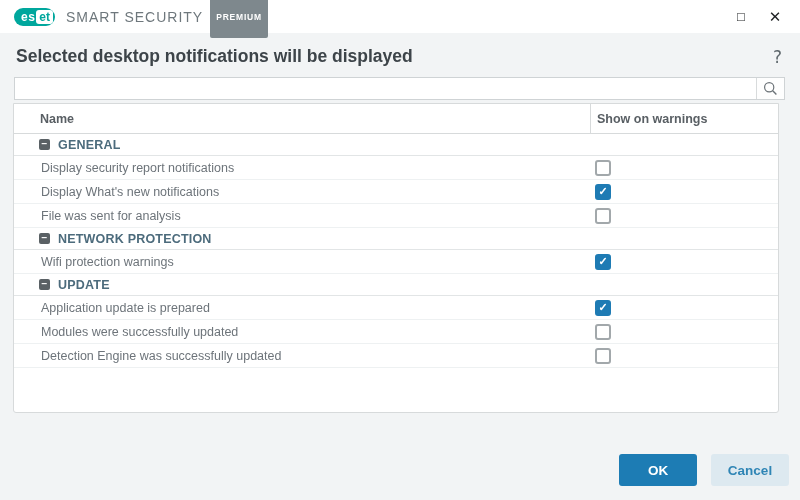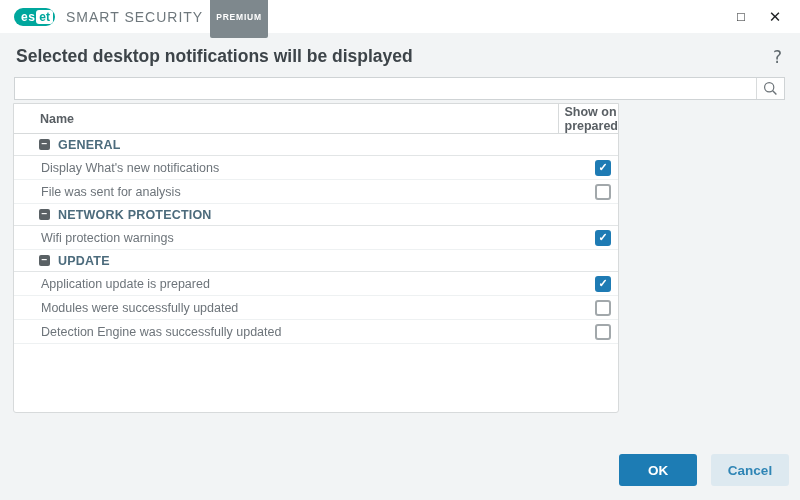--- a/index.html
+++ b/index.html
@@ -22,21 +22,21 @@
   .winbtn.close { font-size:15px; }
   
   .heading-row { display:flex; align-items:center; padding:13px 18px 9px 16px; }
   .page-title { font-size:17.5px; font-weight:bold; color:#3d4449; flex:1; margin:0; }
   .help { color:#5f686d; font-size:17px; font-family:"DejaVu Sans", sans-serif; }
   
   .search { margin:1px 15px 0 14px; height:23px; background:#fff; border:1px solid #cfd3d5; display:flex; align-items:stretch; }
   .search input { flex:1; border:none; outline:none; padding:0 8px; font-size:12.5px; font-family:inherit; background:transparent; }
   .search-btn { width:28px; border-left:1px solid #d8dbdc; display:flex; align-items:center; justify-content:center; background:#fefefe; }
   
-  .table { margin:3px 0 0 13px; width:606px; height:310px; background:#fff; border:1px solid #d7dadb; border-radius:0 0 3px 3px; }
+  .table { margin:3px 0 0 13px; width:766px; height:310px; background:#fff; border:1px solid #d7dadb; border-radius:0 0 3px 3px; }
   .thead { display:flex; height:30px; align-items:stretch; border-bottom:1px solid #d7dadb; font-weight:bold; color:#595f64; font-size:12.5px; }
   .th-name { width:576px; padding-left:26px; display:flex; align-items:center; }
   .th-show { flex:1; border-left:1px solid #d7dadb; padding-left:6px; display:flex; align-items:center; }
   .group-row { height:22px; display:flex; align-items:center; padding-left:25px; border-bottom:1px solid #e2e5e6; }
   .collapse-box { width:11px; height:11px; background:#5a6165; color:#fff; border-radius:2px; font-size:10px; line-height:10px; text-align:center; font-weight:bold; margin-right:8px; }
   .group-label { color:#4c6b7c; font-weight:bold; font-size:12.5px; letter-spacing:.2px; }
   .item-row { height:24px; display:flex; align-items:center; padding-left:27px; border-bottom:1px solid #eef1f2; }
   .row-label { width:554px; color:#6d747a; font-size:12.5px; }
   .checkbox { width:16px; height:16px; border:2px solid #a2a8ab; border-radius:3px; background:#fff;
               display:flex; align-items:center; justify-content:center; }
@@ -74,26 +74,30 @@
     <svg width="15" height="15" viewBox="0 0 15 15">
       <circle cx="6.2" cy="6.2" r="4.6" fill="none" stroke="#6b7277" stroke-width="1.2"></circle>
       <line x1="9.7" y1="9.7" x2="13.4" y2="13.4" stroke="#6b7277" stroke-width="1.4"></line>
     </svg>
   </span>
 </div>
 
 <div class="table">
   <div class="thead">
     <span class="th-name">Name</span>
-    <span class="th-show">Show on prepared</span>
+    <span class="th-show">Show on warnings</span>
   </div>
   <div>
       <div class="group-row">
         <span class="collapse-box">−</span>
         <span class="group-label">GENERAL</span>
+      </div>
+      <div class="item-row">
+        <span class="row-label">Display security report notifications</span>
+        <span class="checkbox"></span>
       </div>
       <div class="item-row">
         <span class="row-label">Display What's new notifications</span>
         <span class="checkbox checked">✓</span>
       </div>
       <div class="item-row">
         <span class="row-label">File was sent for analysis</span>
         <span class="checkbox"></span>
       </div>
       <div class="group-row">

